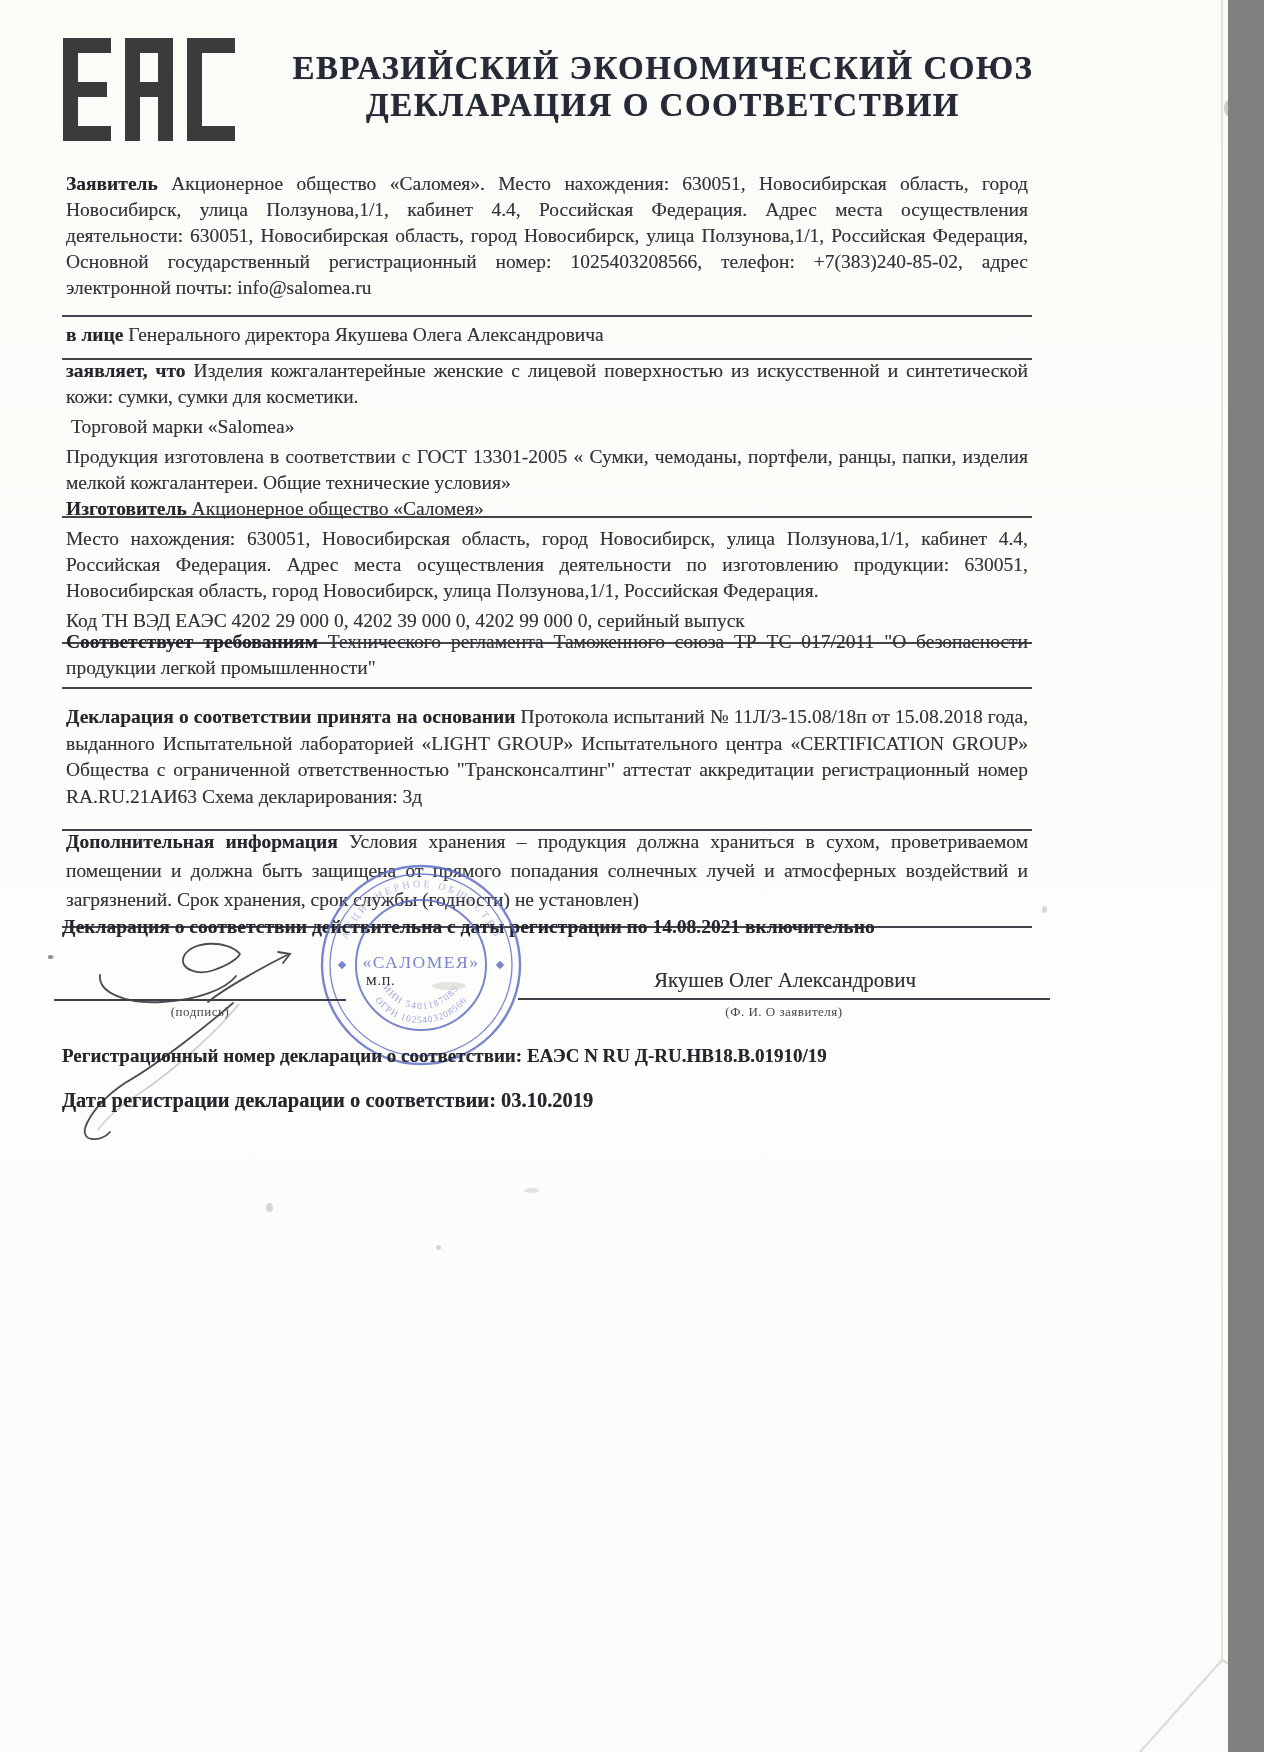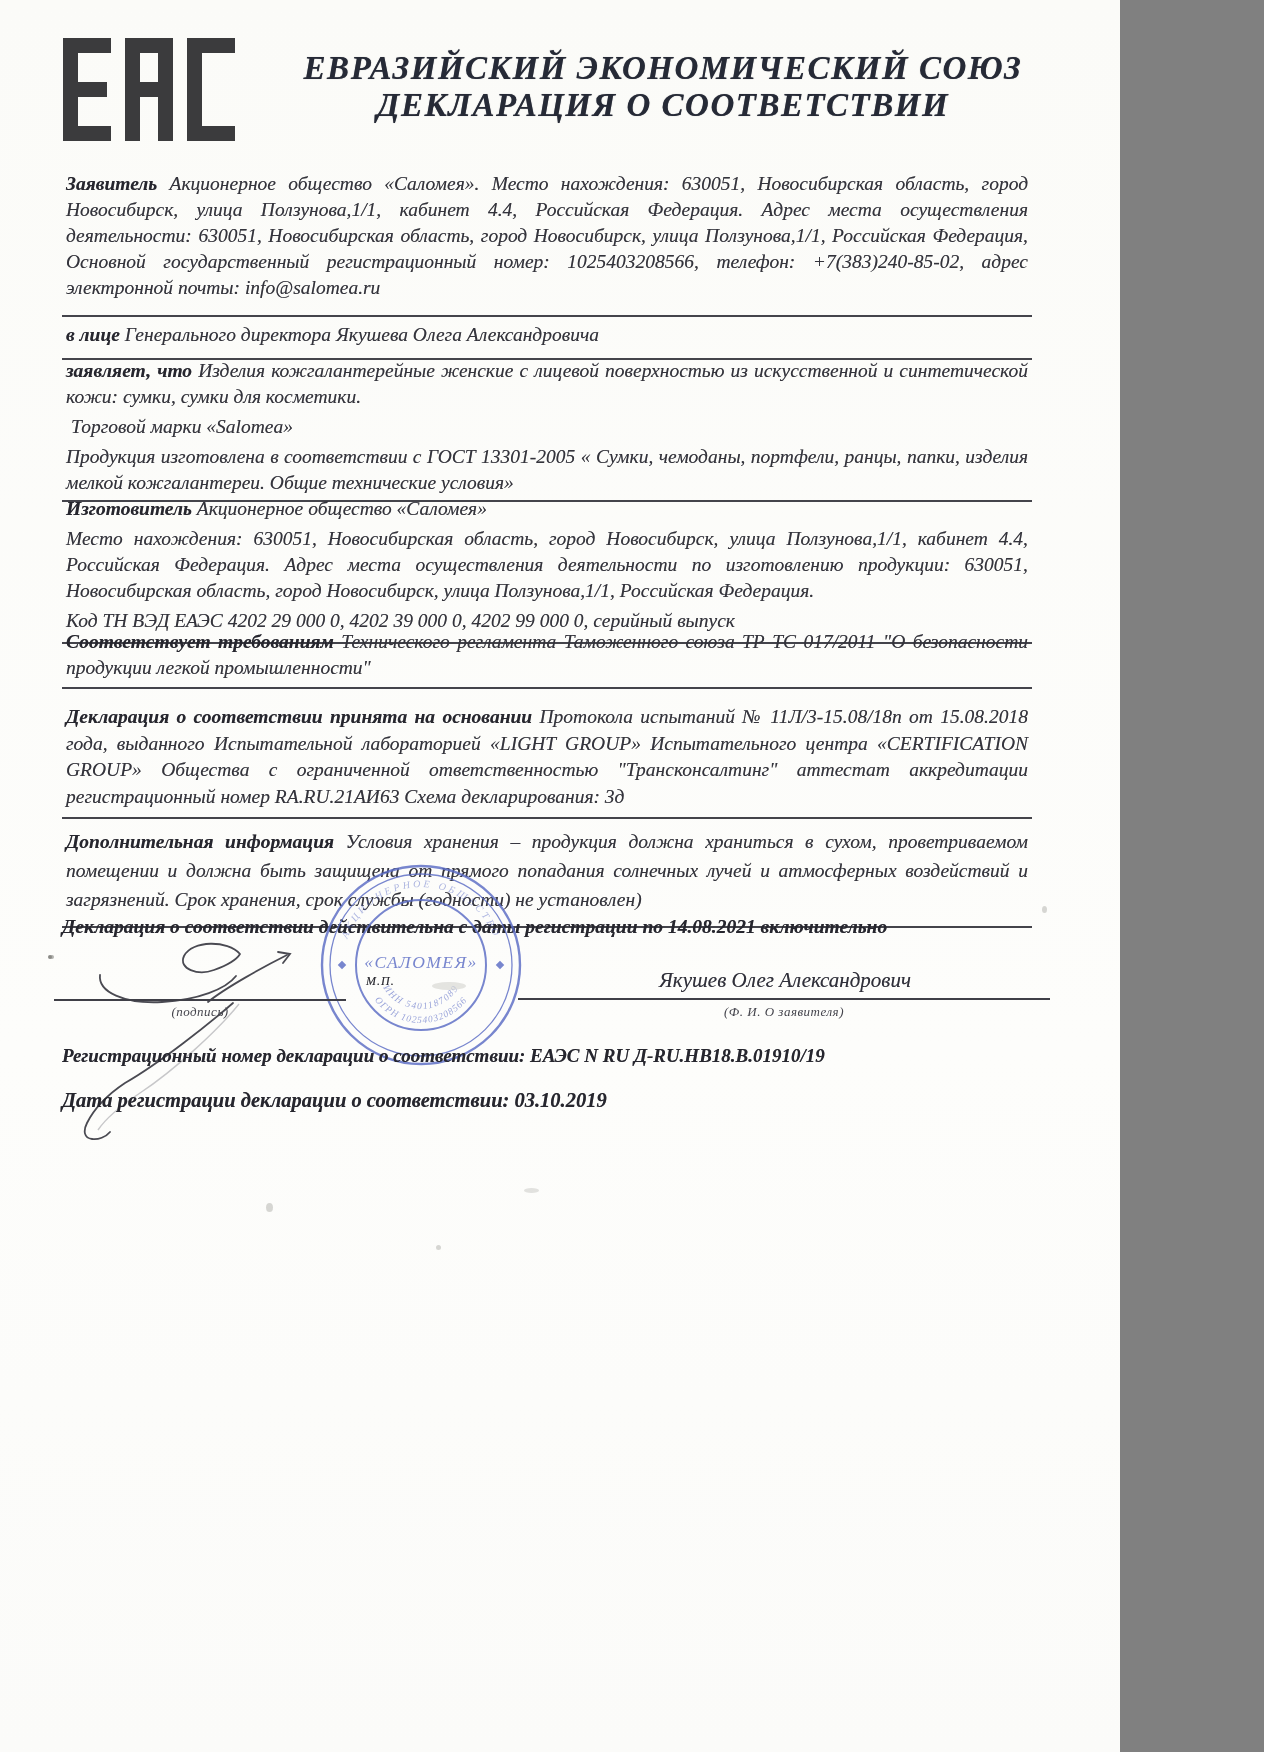--- a/index.html
+++ b/index.html
@@ -3,25 +3,24 @@
 <meta charset="utf-8">
 <style>
   html,body{margin:0;padding:0;}
   body{
     width:1264px;height:1752px;
     background:#808080;
     font-family:"Liberation Serif", serif;
   }
   .page{
     position:relative;
-    width:1120px;height:1752px;
+    width:1228px;height:1752px;
     background:linear-gradient(180deg,#fbfbf8 0%,#fdfdfb 60%,#fbfbf9 100%);
     overflow:hidden;
     color:#34343c;
-    font-style:italic;
   }
   
   .eac-logo{position:absolute;left:63px;top:38px;width:172px;height:103px;}
   .titles{position:absolute;left:260px;top:50px;width:806px;text-align:center;}
   .title-line{
     font-size:33px;font-weight:bold;line-height:37px;
     color:#262a36;letter-spacing:1.5px;
     text-shadow:0 0 .7px rgba(38,42,54,.65);
   }
   
@@ -29,25 +28,25 @@
     position:absolute;left:62px;width:970px;
     font-size:19.5px;line-height:26px;
     text-align:justify;
     text-shadow:0 0 .6px rgba(52,52,60,.5);
   }
   .sec p{margin:4px;}
   .sec b{color:#26262e;}
   .underlined{border-bottom:2px solid #44444b;}
   .sec-applicant{top:167px;padding-bottom:10px;}
   .sec-inperson{top:318px;padding-bottom:6px;}
-  .sec-declares{top:354px;padding-bottom:0;}
+  .sec-declares{top:354px;padding-bottom:16px;}
   .indent-sm{text-indent:5px;text-align:left;}
   .sec-manufacturer{top:492px;padding-bottom:4px;}
   .sec-compliance{top:625px;padding-bottom:2px;}
-  .sec-basis{top:700px;line-height:26.5px;padding-bottom:3px;}
+  .sec-basis{top:700px;line-height:26.5px;padding-bottom:15px;}
   .sec-additional{top:823px;line-height:29px;padding-bottom:8px;}
   .sec-validity{top:914px;font-weight:bold;color:#26262e;text-align:left;}
   
   .sig-svg{position:absolute;left:40px;top:918px;pointer-events:none;}
   .sig-line{position:absolute;left:54px;top:999px;width:292px;border-top:2px solid #3f3f47;}
   .sig-caption{
     position:absolute;left:54px;top:1004px;width:292px;text-align:center;
     font-size:13px;color:#44444c;letter-spacing:.5px;
   }
   .mp-label{

